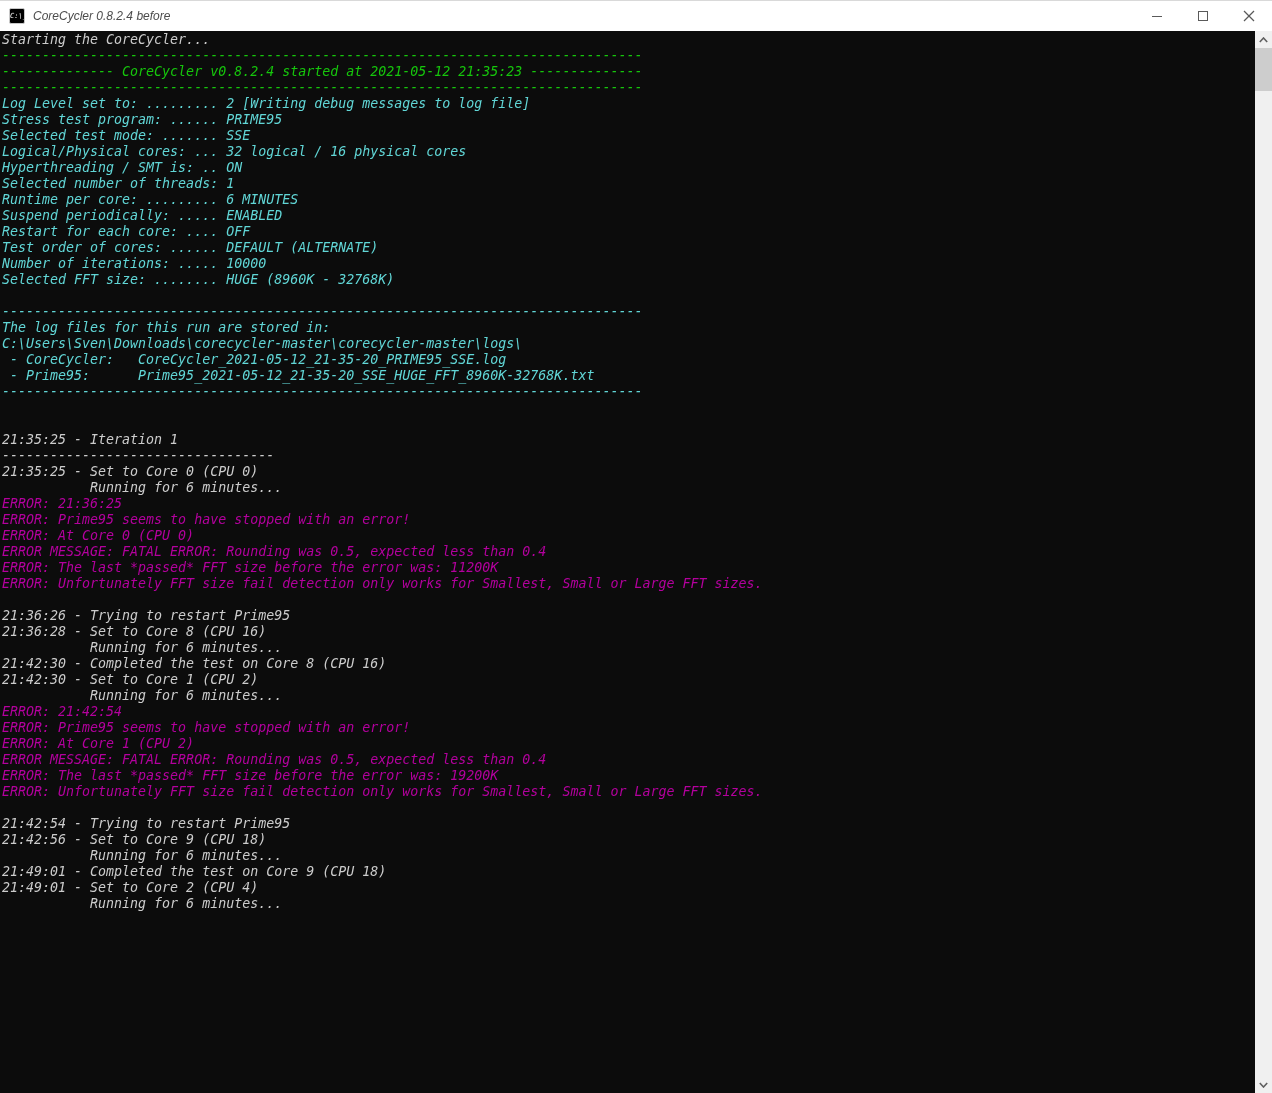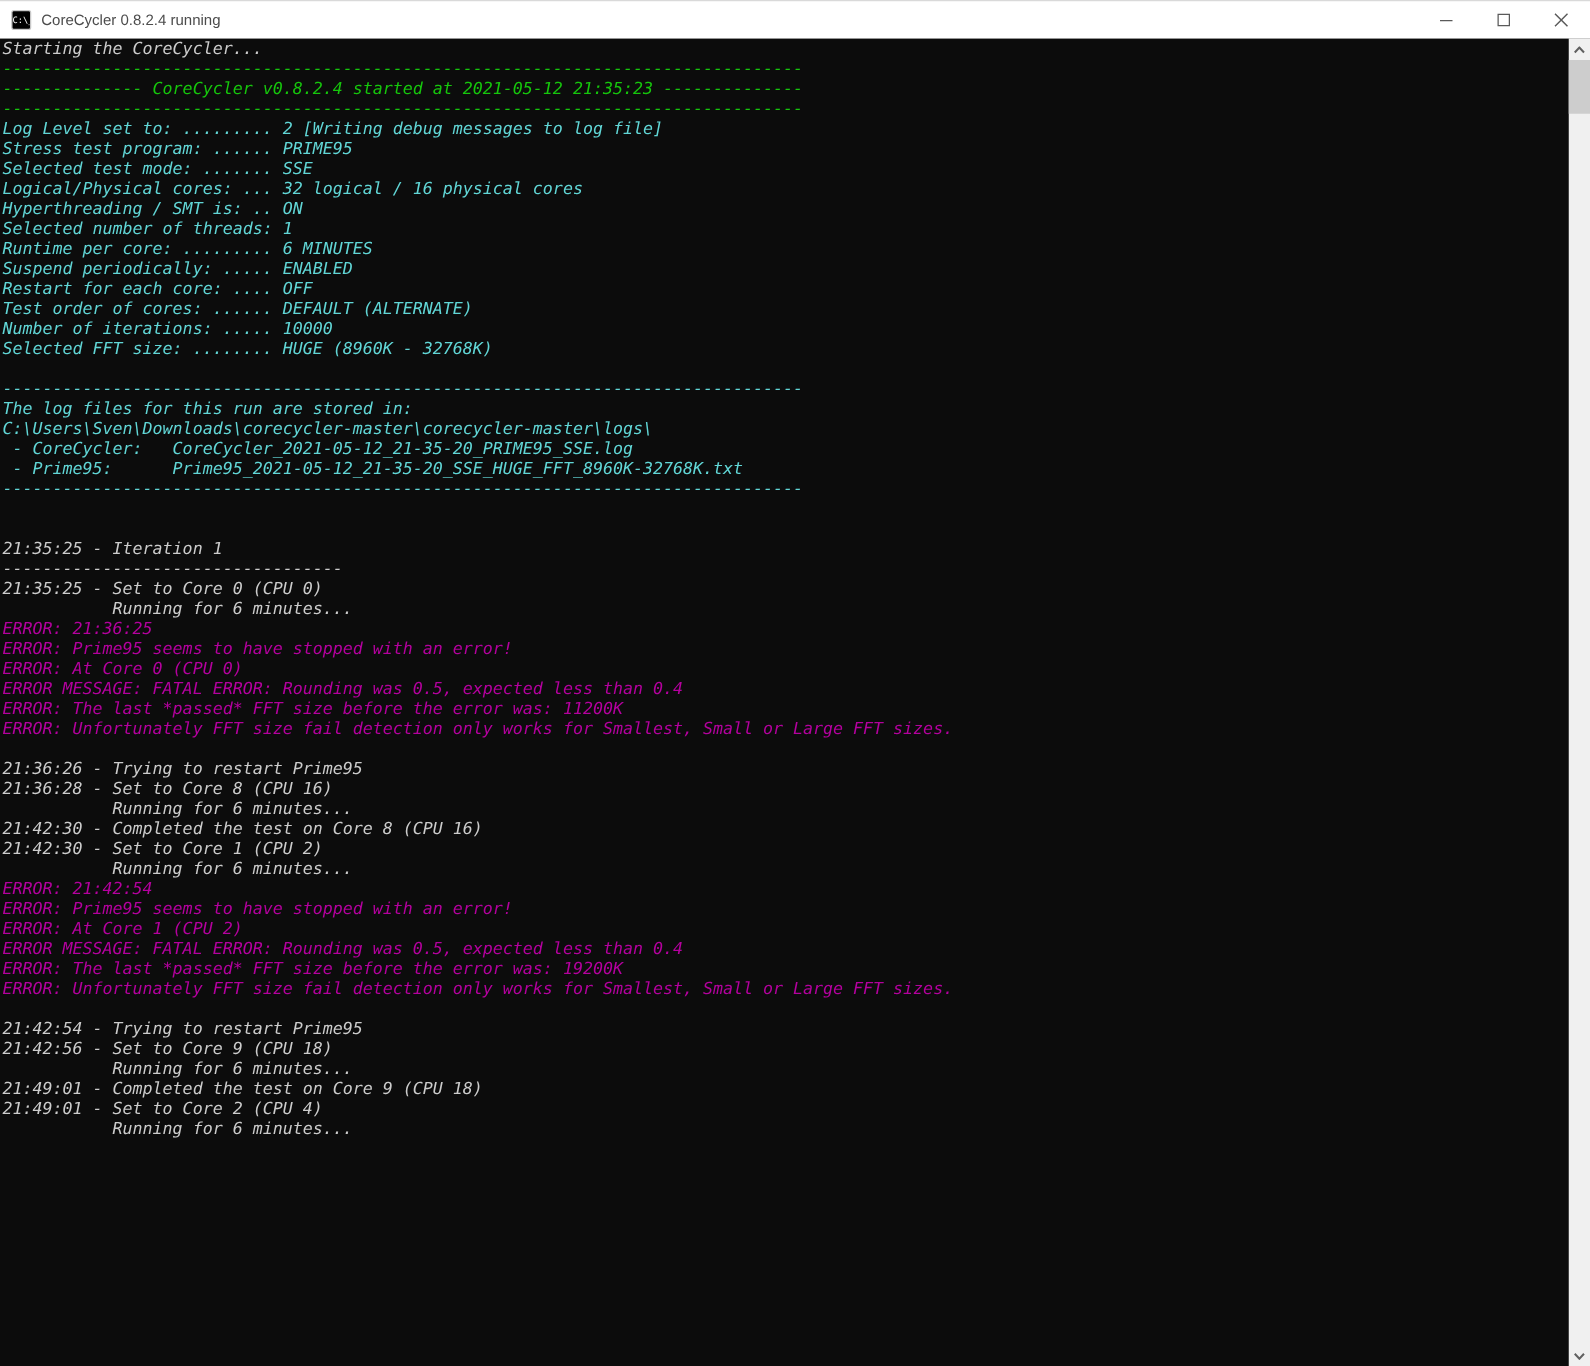--- a/index.html
+++ b/index.html
@@ -14,20 +14,21 @@
   }
   
   .titlebar {
     position: absolute;
     top: 0; left: 0; right: 0;
     height: 31px;
     background: #ffffff;
     border-top: 1px solid #d9d9d9;
     display: flex;
     align-items: center;
+    font-style: italic;
   }
   .app-icon {
     width: 16px; height: 16px;
     margin-left: 9px;
     background: #000000;
     border: 1px solid #c8c8c8;
     border-radius: 2px;
     color: #ffffff;
     font-family: "DejaVu Sans Mono", monospace;
     font-size: 7px;
@@ -95,21 +96,21 @@
   }
   .chev { stroke: #606060; stroke-width: 1.6; fill: none; }
 </style>
 </head>
 <body>
 
 <div id="window">
 
   <div class="titlebar">
     <div class="app-icon">C:\_</div>
-    <div class="title-text">CoreCycler 0.8.2.4 running</div>
+    <div class="title-text">CoreCycler 0.8.2.4 before</div>
     <div class="win-controls">
       <div class="win-btn">
         <div class="glyph-min"></div>
       </div>
       <div class="win-btn">
         <div class="glyph-max"></div>
       </div>
       <div class="win-btn">
         <svg width="12" height="12" viewBox="0 0 12 12">
           <line x1="1" y1="1" x2="11" y2="11" class="glyph-close"></line>

